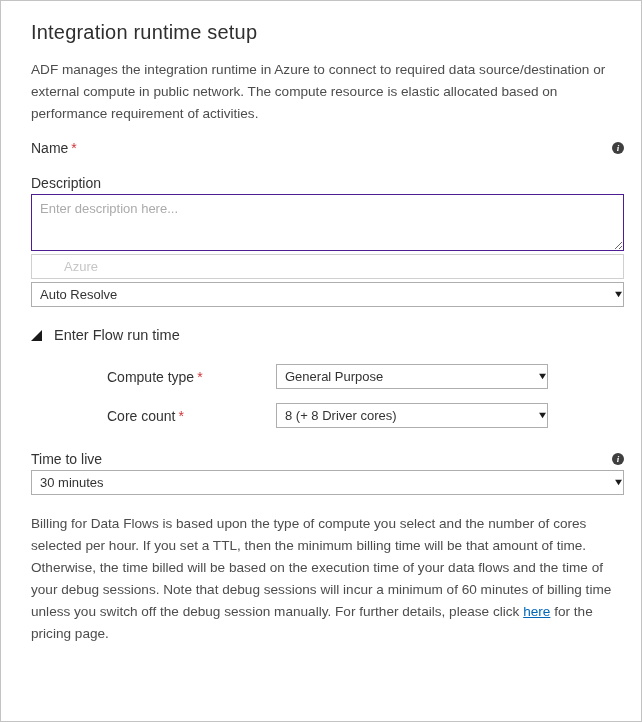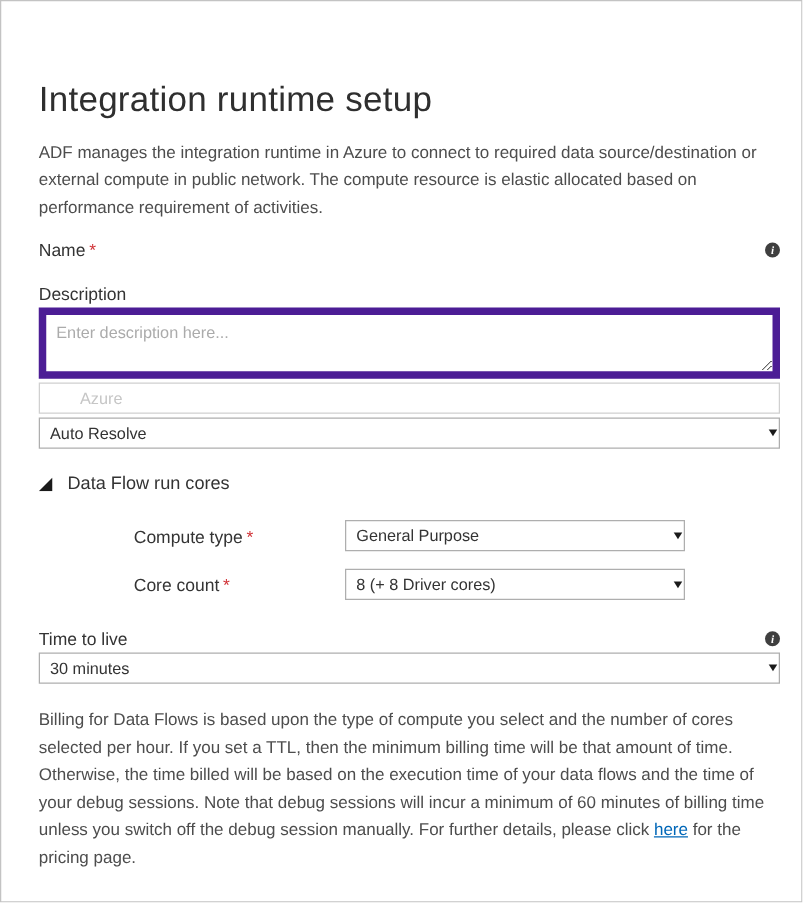--- a/index.html
+++ b/index.html
@@ -10,25 +10,24 @@
   }
   .panel {
     width: 642px;
     height: 722px;
     border: 1px solid #c3c3c3;
     background: #fff;
     padding: 20px 17px 0 30px;
     overflow: hidden;
   }
   .page-title {
-    font-size: 28px;
+    font-size: 20px;
     font-weight: 400;
     color: #2f2f2f;
     letter-spacing: 0.2px;
-    margin-top: 43px;
   }
   .intro-text {
     margin-top: 15px;
     font-size: 13.6px;
     line-height: 22px;
     color: #4d4d4d;
   }
   .field-label-row {
     display: flex;
     align-items: center;
@@ -77,21 +76,21 @@
     border-color: #d0d0d0;
     color: #c6c6c6;
     background: #fff;
     padding-left: 32px;
   }
   textarea.description-area {
     display: block;
     width: 593px;
     height: 57px;
     margin-top: 3px;
-    border: 6px solid #4c1d95;
+    border: 1px solid #4c1d95;
     font-family: "Liberation Sans", sans-serif;
     font-size: 13px;
     color: #333;
     padding: 6px 8px;
     resize: both;
     outline: none;
   }
   textarea.description-area::placeholder { color: #ababab; }
   .dropdown {
     margin-top: 3px;
@@ -177,21 +176,21 @@
 
   <div class="dropdown">
     <span class="dd-value">Auto Resolve</span>
     <span class="dd-caret">▼</span>
   </div>
 
   <div class="section-header">
     <svg class="section-expand-icon" viewBox="0 0 10 10" width="11" height="11" aria-hidden="true">
       <polygon points="10,0 10,10 0,10" fill="currentColor"></polygon>
     </svg>
-    <span class="section-title">Data Flow run cores</span>
+    <span class="section-title">Enter Flow run time</span>
   </div>
 
   <div class="inline-field-row row-compute">
     <span class="field-label"><span>Compute type</span><span class="required-marker">*</span></span>
     <div class="dropdown">
       <span class="dd-value">General Purpose</span>
       <span class="dd-caret">▼</span>
     </div>
   </div>
 

